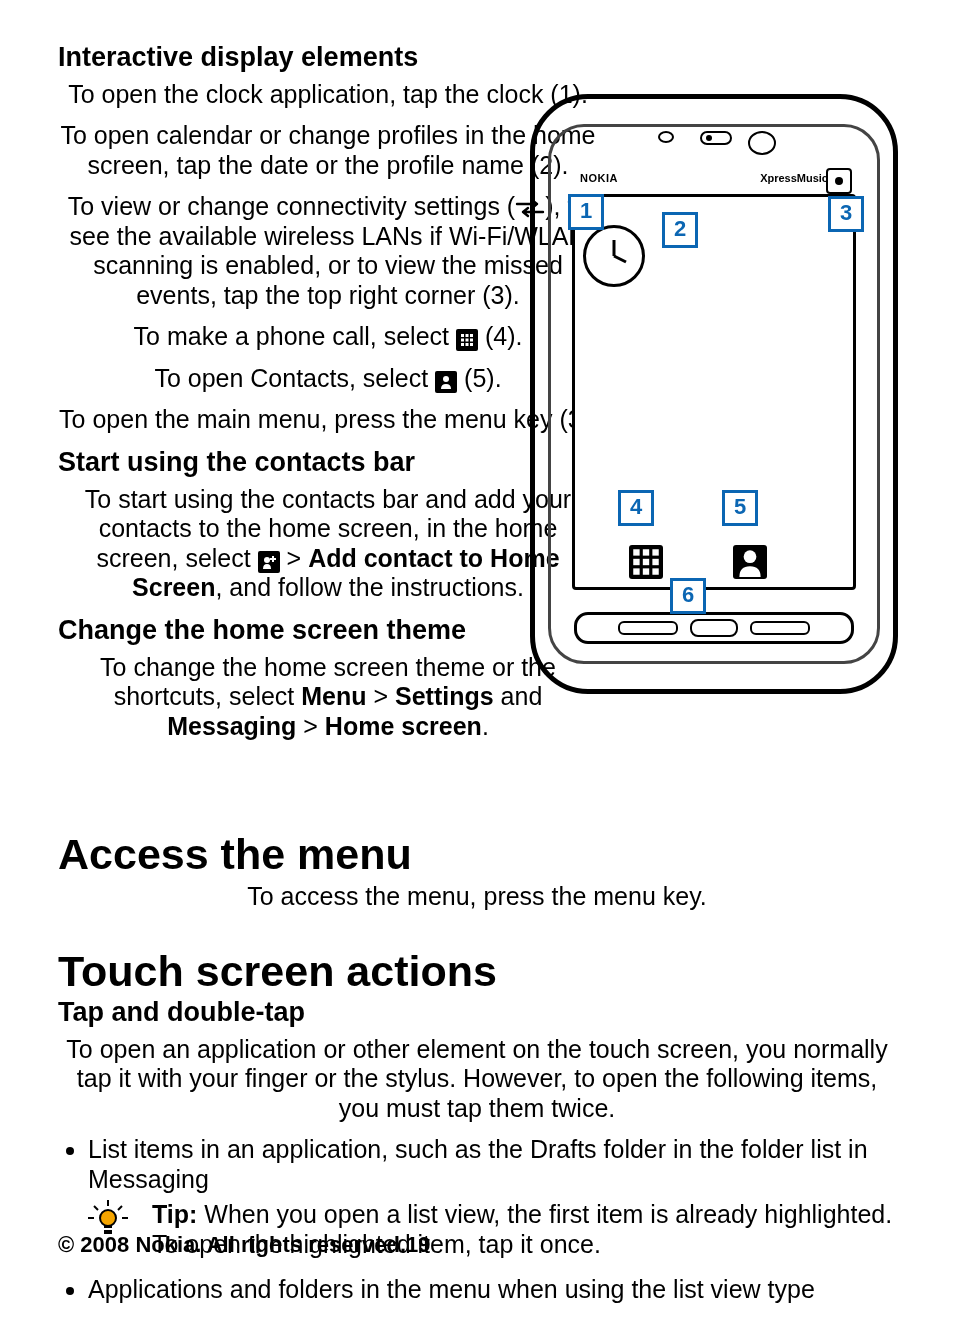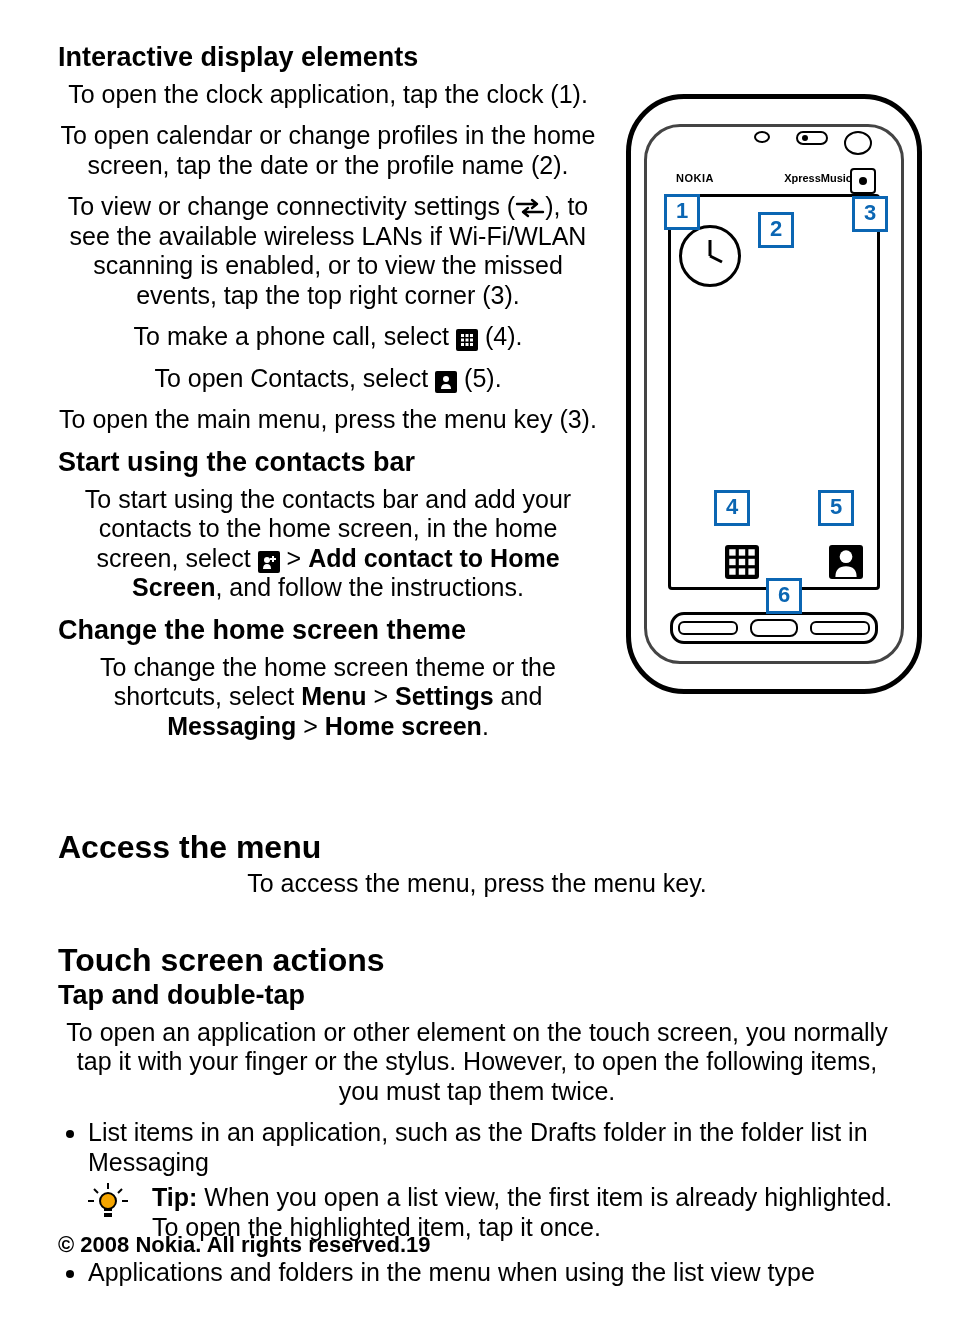--- a/index.html
+++ b/index.html
@@ -18,21 +18,21 @@
   box-sizing: border-box;
   padding: 42px 58px 0 58px;
   line-height: 1.18;
 }
 h3 {
   font-size: 27px;
   font-weight: 700;
   margin: 0 0 6px 0;
 }
 h2 {
-  font-size: 32px;
+  font-size: 43px;
   font-weight: 700;
   margin: 0 0 2px 0;
 }
 .para {
   font-size: 25px;
   margin: 0 0 12px 0;
   text-align: center;
 }
 .col-narrow {
   width: 540px;
@@ -48,23 +48,23 @@
   background: #000;
   position: relative;
   border-radius: 2px;
 }
 .connectivity-icon {
   display: inline-flex;
   vertical-align: -3px;
 }
 .figure {
   position: absolute;
-  right: 32px;
+  right: 56px;
   top: 94px;
-  width: 296px;
+  width: 368px;
   height: 600px;
 }
 .phone-outer {
   position: absolute;
   inset: 0;
   border: 5px solid #000;
   border-radius: 58px;
 }
 .phone-inner {
   position: absolute;
@@ -261,21 +261,21 @@
 
   <h3>Change the home screen theme</h3>
 
   <p class="para col-narrow">
     <span>To change the home screen theme or the shortcuts, select </span><span class="bold">Menu</span><span class="gt"> &gt; </span><span class="bold">Settings</span><span> and </span><span class="bold">Messaging</span><span class="gt"> &gt; </span><span class="bold">Home screen</span><span>.</span>
   </p>
 
   <div class="block-space-lg"></div>
 
   <h2>Access the menu</h2>
-  <p class="para" style="margin-bottom:16px">To access the menu, press the menu key.</p>
+  <p class="para" style="margin-bottom:7px">To access the menu, press the menu key.</p>
 
   <div style="height:28px"></div>
 
   <h2 style="margin-bottom:0">Touch screen actions</h2>
   <h3>Tap and double-tap</h3>
   <p class="para">To open an application or other element on the touch screen, you normally tap it with your finger or the stylus. However, to open the following items, you must tap them twice.</p>
 
   <ul class="bullets">
     <li>
       <div>List items in an application, such as the Drafts folder in the folder list in Messaging</div>

